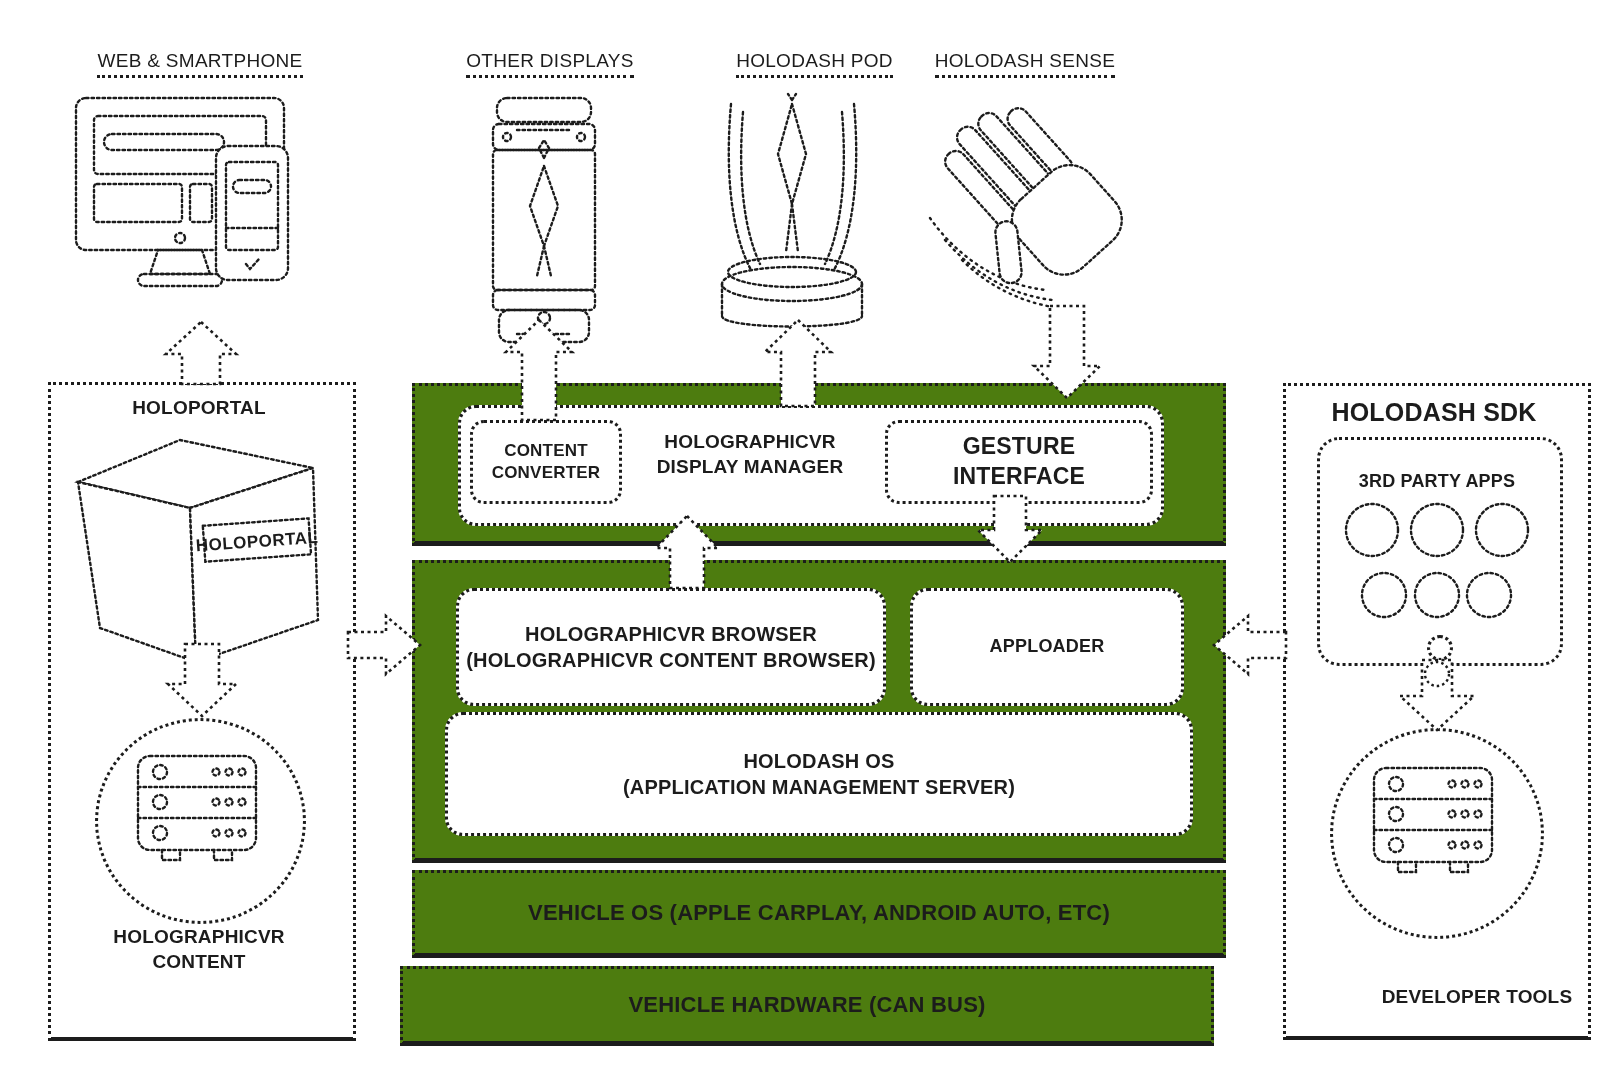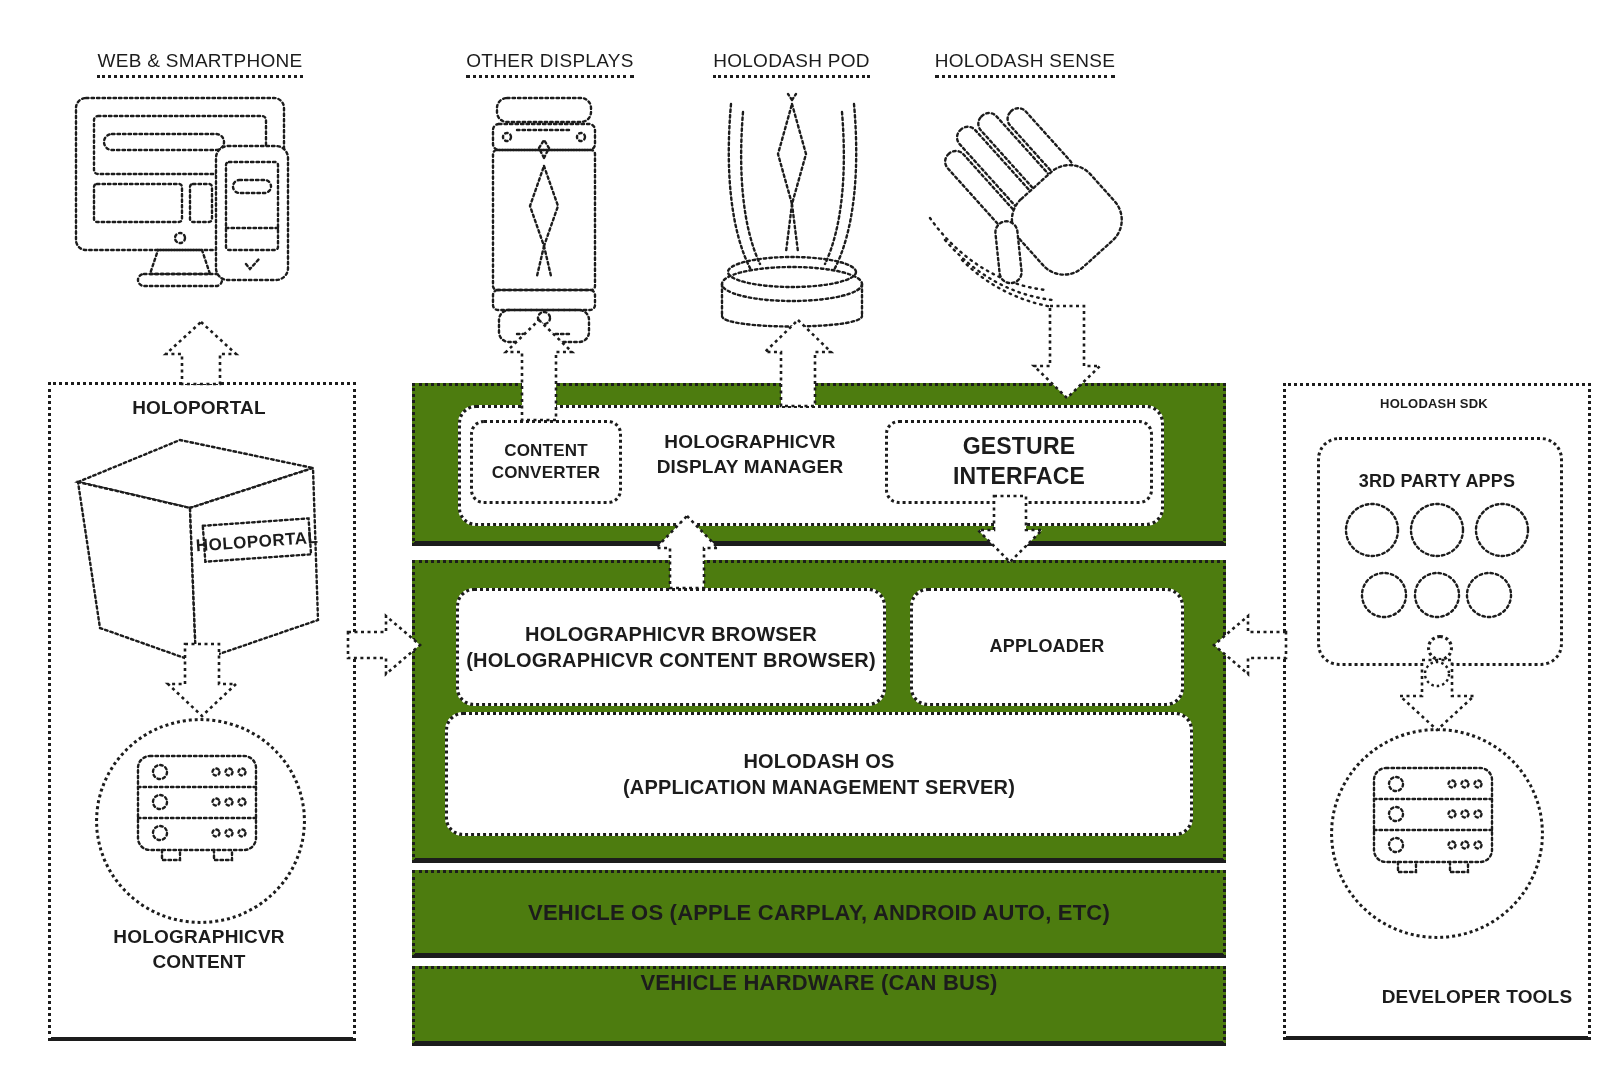--- a/index.html
+++ b/index.html
@@ -29,21 +29,21 @@
 <body>
 
 <div class="canvas">
 
   <div class="abs toplbl-wrap z3" style="left:70px;top:50px;width:260px">
     <span class="toplbl">WEB &amp; SMARTPHONE</span>
   </div>
   <div class="abs toplbl-wrap z3" style="left:450px;top:50px;width:200px">
     <span class="toplbl">OTHER DISPLAYS</span>
   </div>
-  <div class="abs toplbl-wrap z3" style="left:694px;top:50px;width:195px">
+  <div class="abs toplbl-wrap z3" style="left:717px;top:50px;width:195px">
     <span class="toplbl">HOLODASH POD</span>
   </div>
   <div class="abs toplbl-wrap z3" style="left:925px;top:50px;width:200px">
     <span class="toplbl">HOLODASH SENSE</span>
   </div>
 
   <svg class="abs icon z4" style="left:70px;top:88px" width="250" height="240" viewBox="0 0 250 240">
     <rect x="6" y="10" width="208" height="152" rx="10"></rect>
     <rect x="24" y="28" width="172" height="58" rx="4"></rect>
     <rect x="34" y="46" width="120" height="16" rx="8"></rect>
@@ -163,26 +163,26 @@
     <div class="lbl" style="font-size:18px">APPLOADER</div>
   </div>
   <div class="abs rbox z2" style="left:445px;top:712px;width:742px;height:118px">
     <div class="lbl" style="font-size:20px">HOLODASH OS
 (APPLICATION MANAGEMENT SERVER)</div>
   </div>
 
   <div class="abs section z1" style="left:412px;top:870px;width:808px;height:80px;display:flex;align-items:center;justify-content:center">
     <div class="lbl" style="font-size:22px">VEHICLE OS (APPLE CARPLAY, ANDROID AUTO, ETC)</div>
   </div>
-  <div class="abs section z1" style="left:412px;top:966px;width:808px;height:72px;display:flex;justify-content:center">
+  <div class="abs section z1" style="left:400px;top:966px;width:808px;height:72px;display:flex;align-items:center;justify-content:center">
     <div class="lbl" style="font-size:22px">VEHICLE HARDWARE (CAN BUS)</div>
   </div>
 
   <div class="abs panel z1" style="left:1283px;top:383px;width:302px;height:650px"></div>
-  <div class="abs lbl z3" style="left:1283px;top:396px;width:302px;font-size:13px">HOLODASH SDK</div>
+  <div class="abs lbl z3" style="left:1283px;top:396px;width:302px;font-size:25px">HOLODASH SDK</div>
   <div class="abs rbox z2" style="left:1317px;top:437px;width:240px;height:223px;border-radius:22px"></div>
   <div class="abs lbl z3" style="left:1317px;top:470px;width:240px;font-size:18px">3RD PARTY APPS</div>
   <svg class="abs icon z3" style="left:1330px;top:500px" width="215" height="130" viewBox="0 0 215 130">
     <circle cx="42" cy="30" r="26"></circle>
       <circle cx="107" cy="30" r="26"></circle>
       <circle cx="172" cy="30" r="26"></circle>
     <circle cx="54" cy="95" r="22"></circle>
       <circle cx="107" cy="95" r="22"></circle>
       <circle cx="159" cy="95" r="22"></circle>
   </svg>

